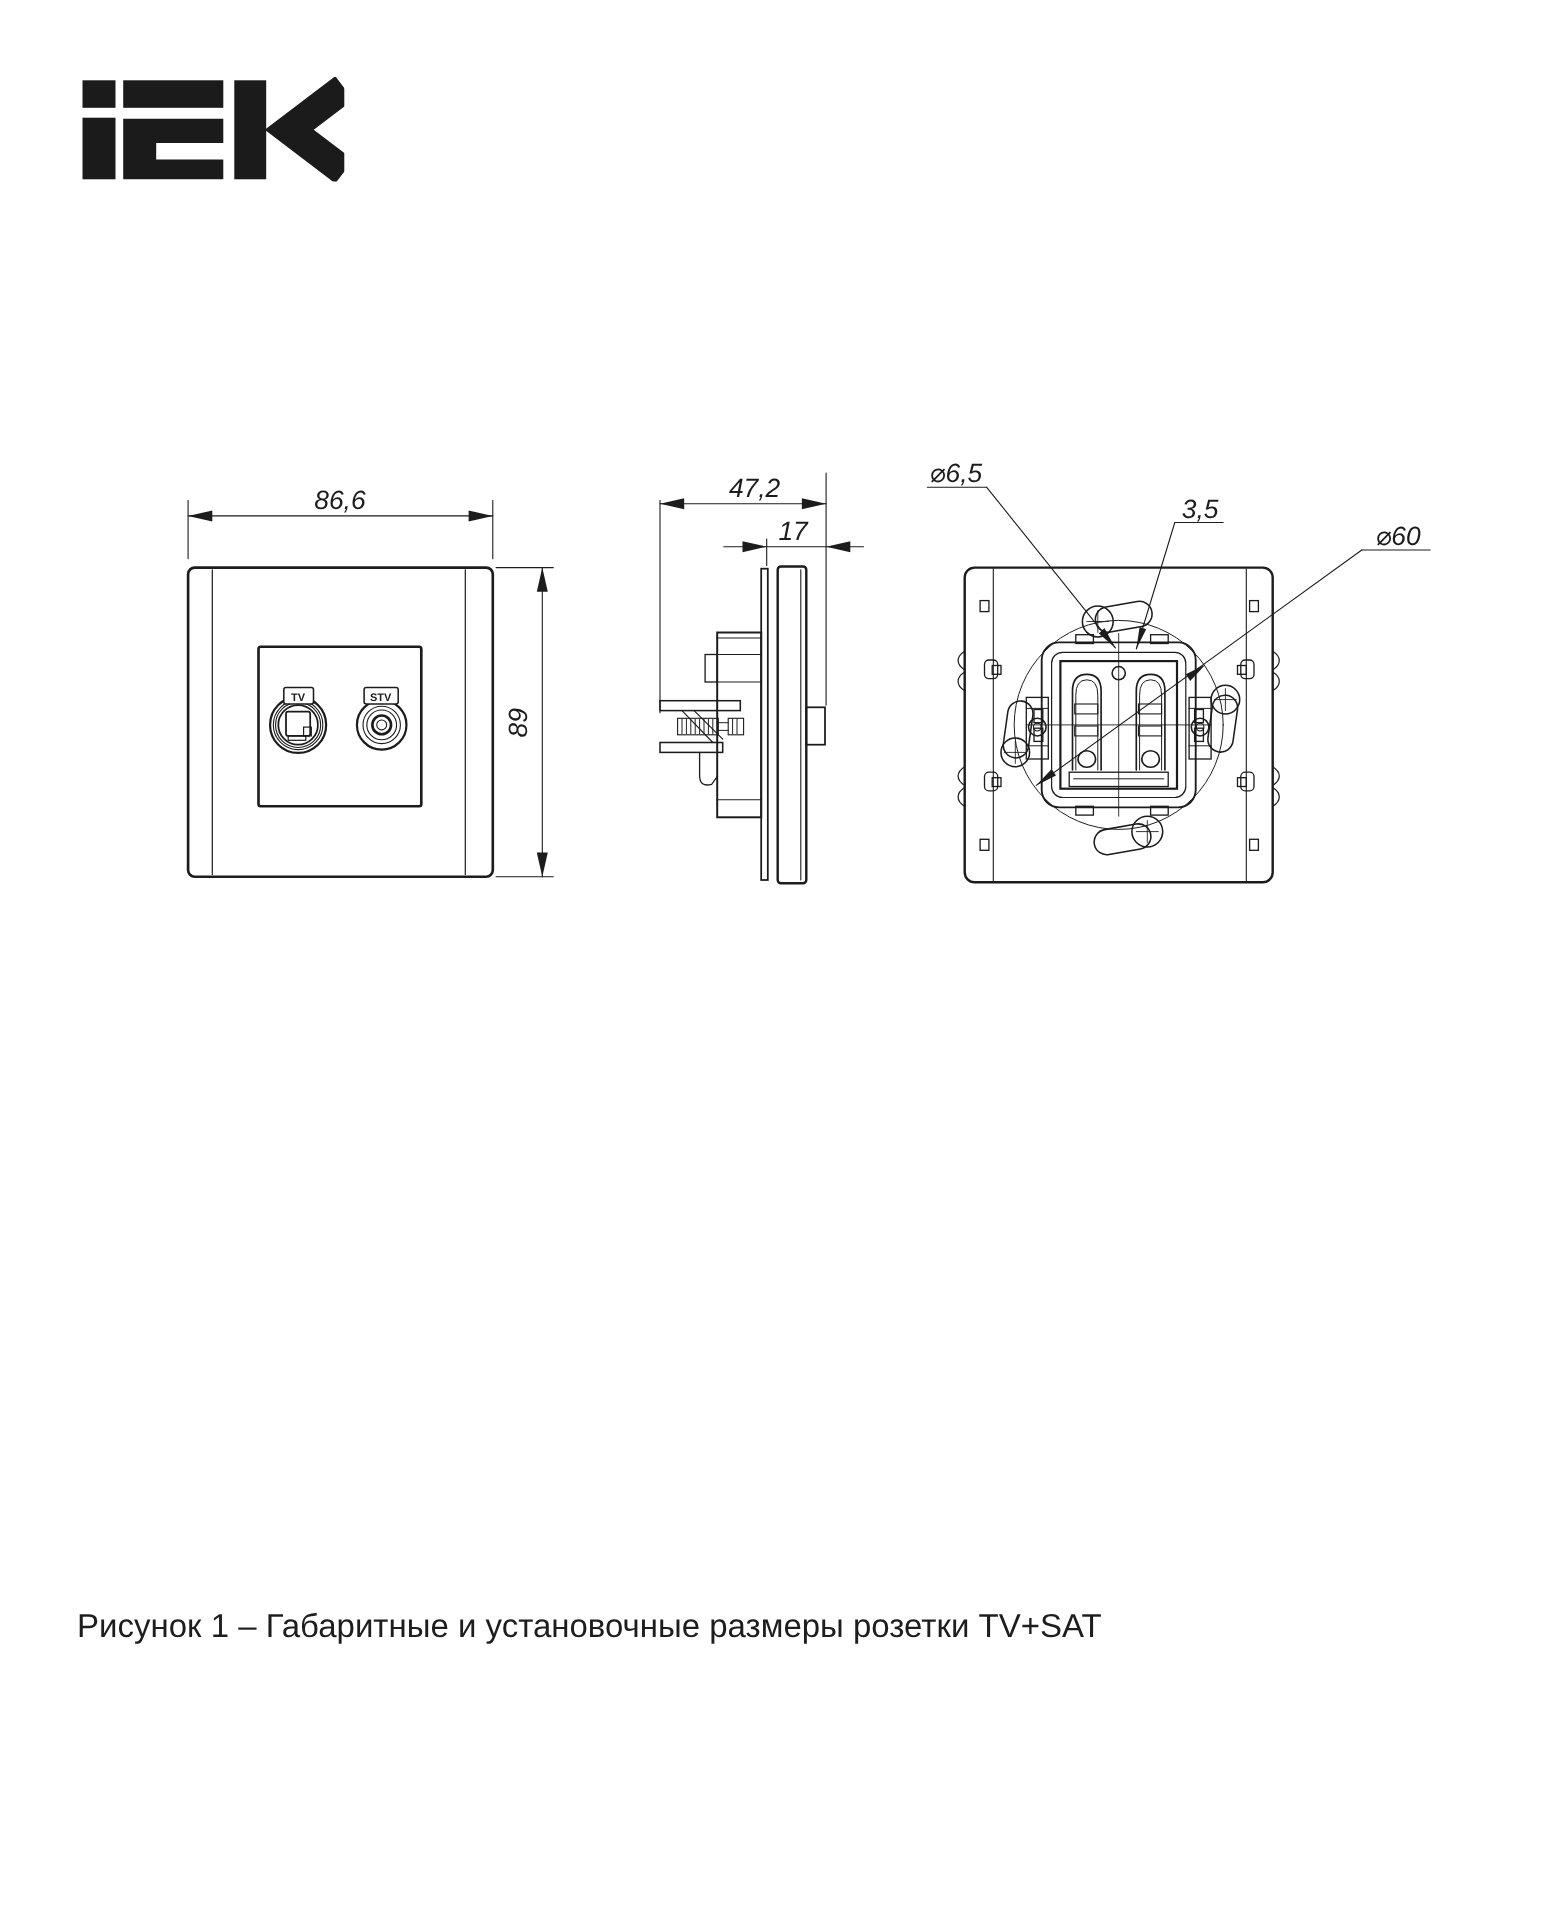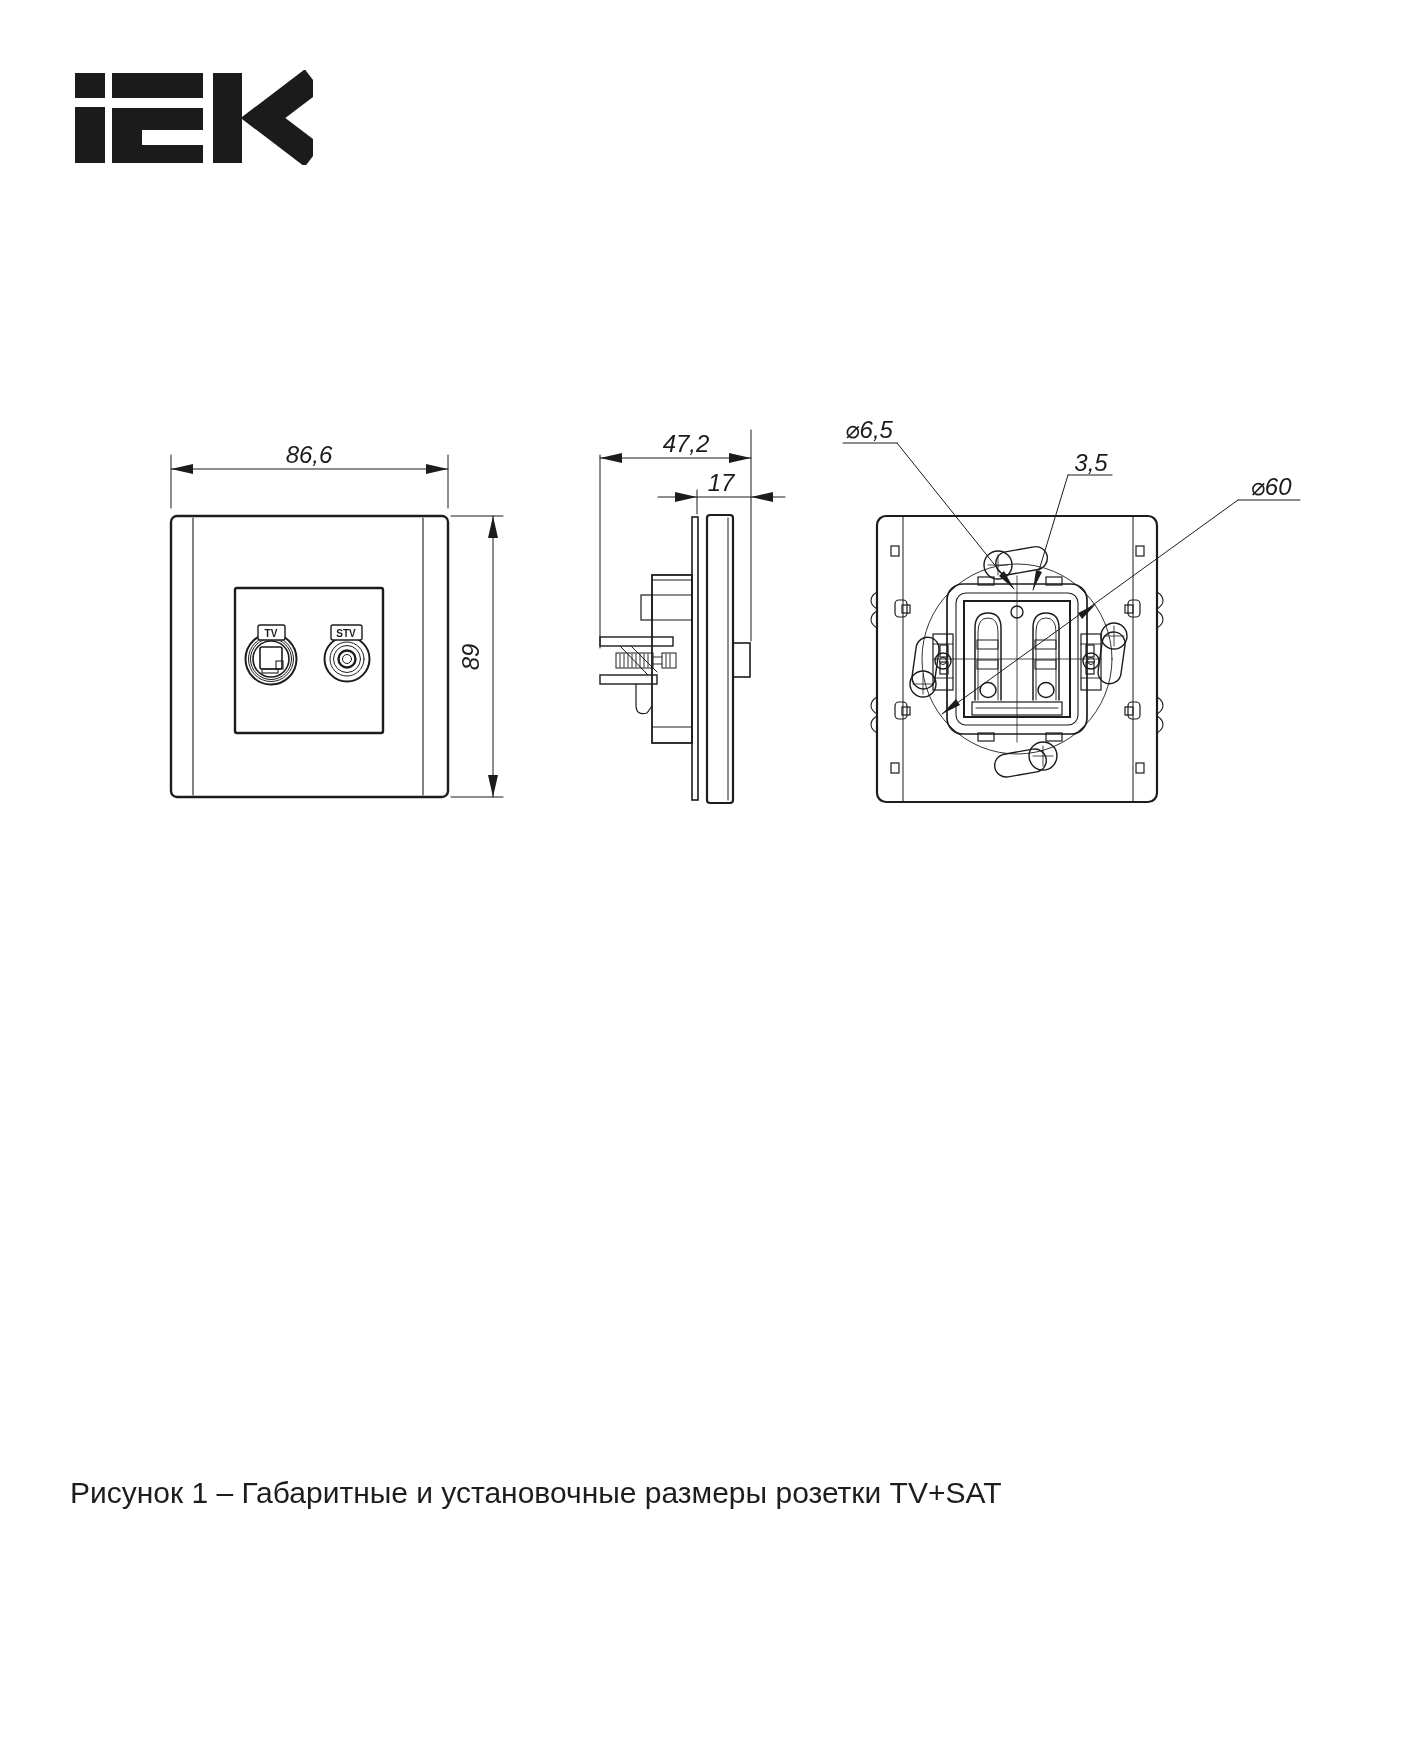--- a/index.html
+++ b/index.html
@@ -1,21 +1,21 @@
 <!DOCTYPE html>
 <html><head>
 <meta charset="utf-8">
 <style>
   html,body{margin:0;padding:0;background:#ffffff;}
   .page{position:relative;width:1421px;height:1751px;background:#ffffff;overflow:hidden;
         font-family:"Liberation Sans","DejaVu Sans",sans-serif;color:#1c1c1c;}
   .logo{position:absolute;left:73px;top:70px;}
   .drawing{position:absolute;left:0;top:0;}
   .caption{position:absolute;left:70px;top:1462px;font-size:30px;color:#1d1d1d;
-           font-family:"Liberation Sans","DejaVu Sans",sans-serif;white-space:nowrap;margin-top:14px;}
+           font-family:"Liberation Sans","DejaVu Sans",sans-serif;white-space:nowrap;}
   svg text{font-family:"Liberation Sans","DejaVu Sans",sans-serif;fill:#1c1c1c;}
   .dim{font-size:24px;font-style:italic;}
   .tab{font-size:10px;font-weight:bold;}
 </style>
 </head>
 <body>
 
 <div class="page">
 
   <svg class="logo" width="240" height="95" viewBox="0 0 240 95">

